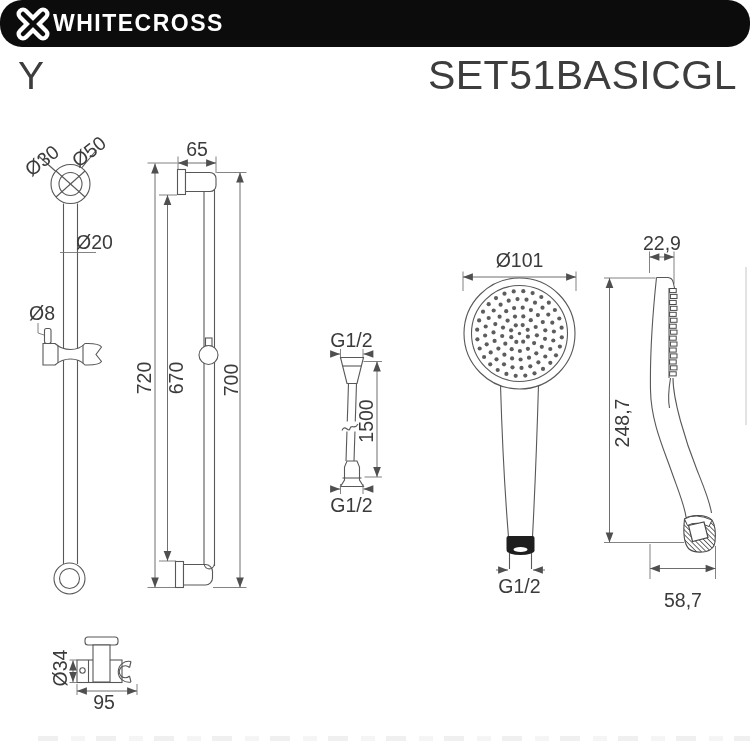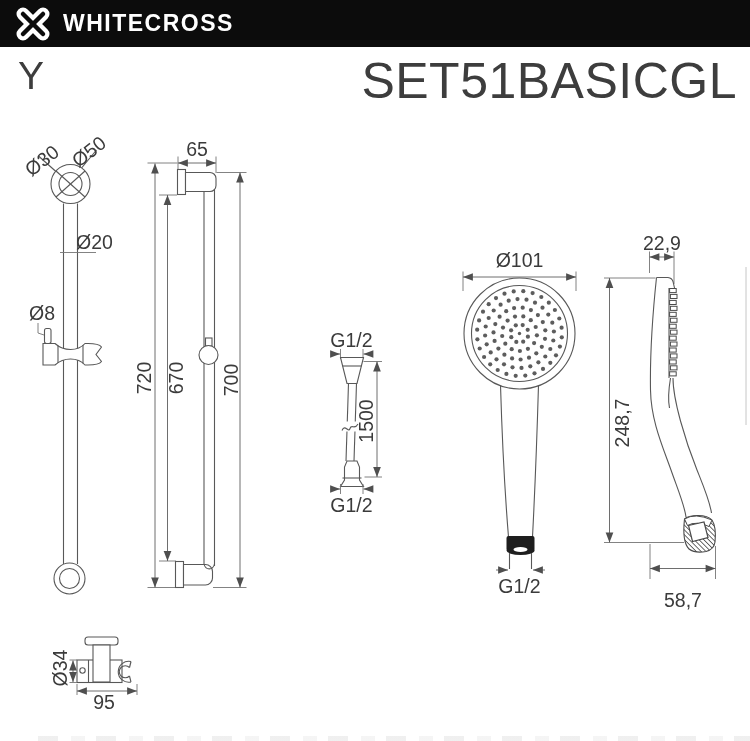--- a/index.html
+++ b/index.html
@@ -1,22 +1,22 @@
 <!DOCTYPE html>
 <html><head>
 <meta charset="utf-8">
 <style>
   html,body{margin:0;padding:0;background:#ffffff;}
   .page{position:relative;width:750px;height:741px;background:#fff;overflow:hidden;
         font-family:"Liberation Sans",sans-serif;}
   .hdr{position:absolute;top:0;left:0;width:750px;height:47px;background:#0c0c0c;
-       display:flex;align-items:center;gap:10px;padding-left:13px;box-sizing:border-box;}
+       display:flex;align-items:center;padding-left:13px;box-sizing:border-box;border-radius:22px;}
   .brand{color:#ffffff;font-weight:bold;font-size:23px;letter-spacing:1.5px;}
   .series{position:absolute;left:18px;top:54px;font-size:39px;color:#3d3d3d;}
-  .code{position:absolute;right:13px;top:52px;font-size:50px;color:#3d3d3d;letter-spacing:.5px;}
+  .code{position:absolute;right:13px;top:52px;font-size:41px;color:#3d3d3d;letter-spacing:.5px;}
   svg.drawing{position:absolute;left:0;top:0;}
   svg.drawing text{font-size:19.5px;fill:#3b3b3b;font-family:"Liberation Sans",sans-serif;}
   .part{fill:none;stroke:#585858;stroke-width:1.1;}
   .partw{fill:#ffffff;stroke:#585858;stroke-width:1.1;}
   .dim{stroke:#6e6e6e;stroke-width:1;fill:none;}
   .ext{stroke:#757575;stroke-width:.9;fill:none;}
   #nozzle-dots circle{fill:#5d5d5d;}
   #nozzle-strip rect{fill:#ffffff;stroke:#4a4a4a;stroke-width:1;}
   .nut{fill:#1e1e1e;stroke:none;}
   .artifact{position:absolute;left:38px;top:736px;width:712px;height:5px;opacity:.85;

